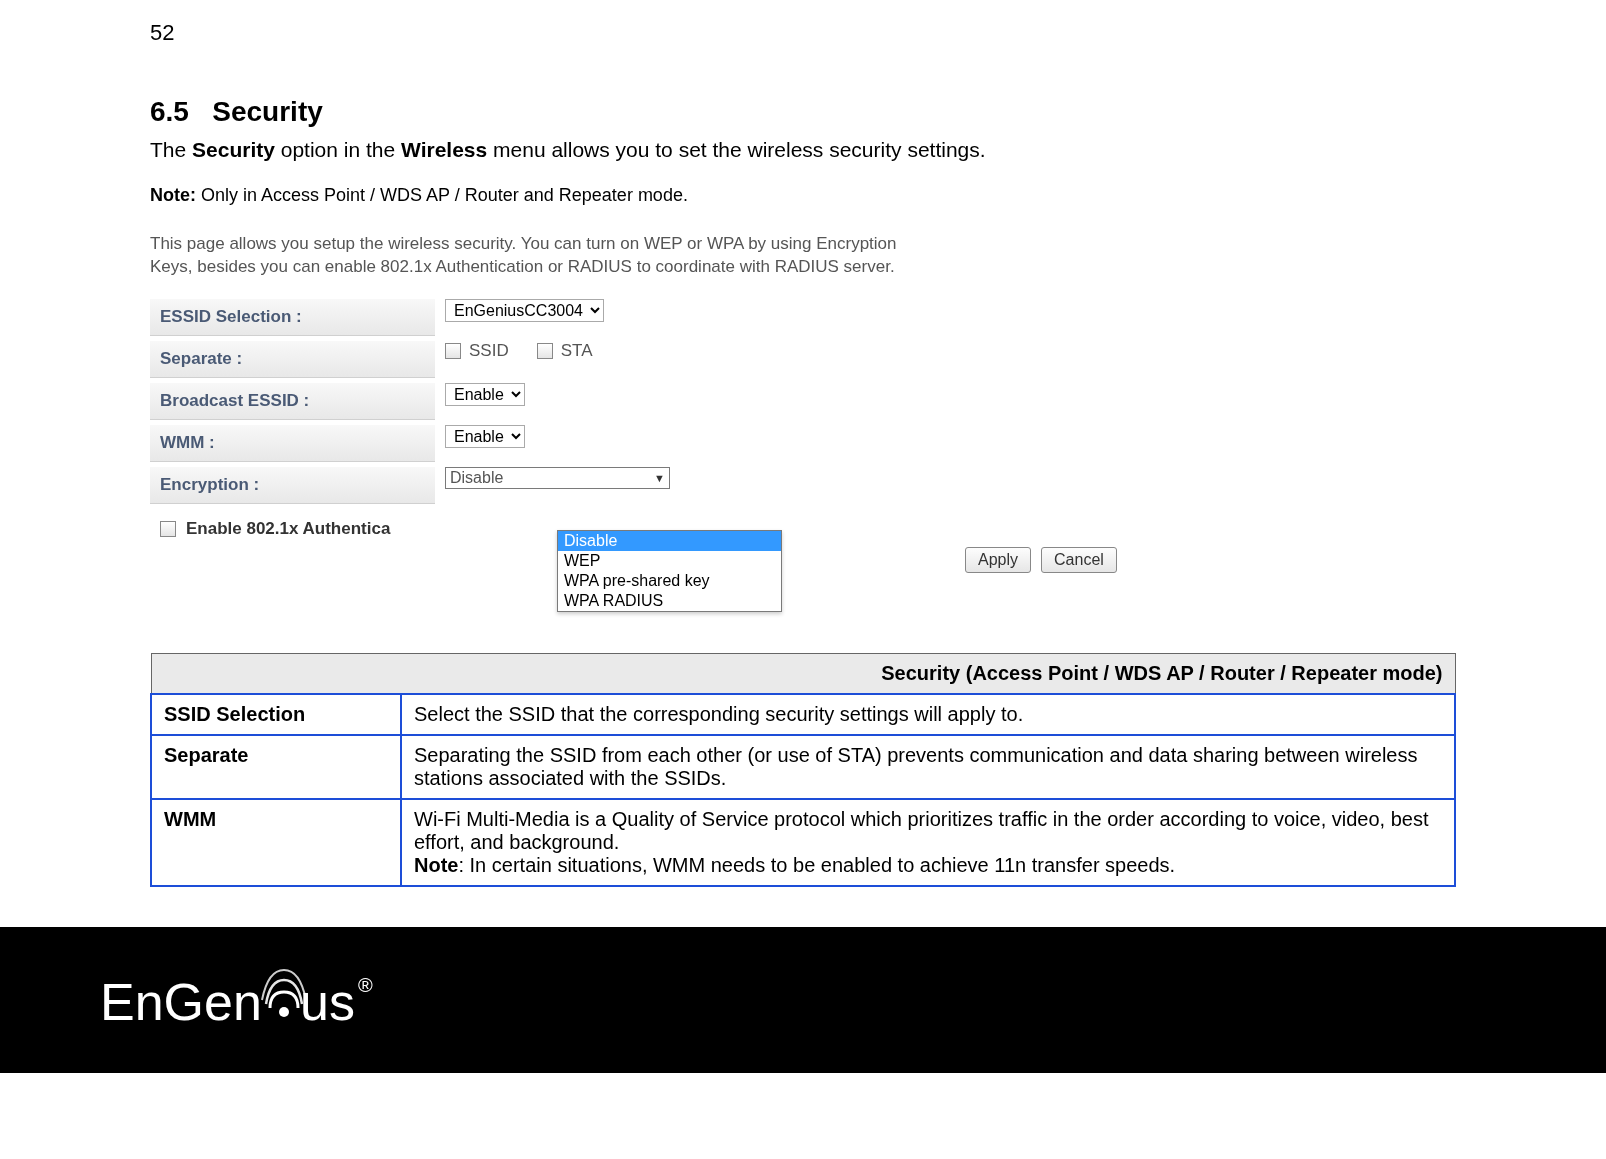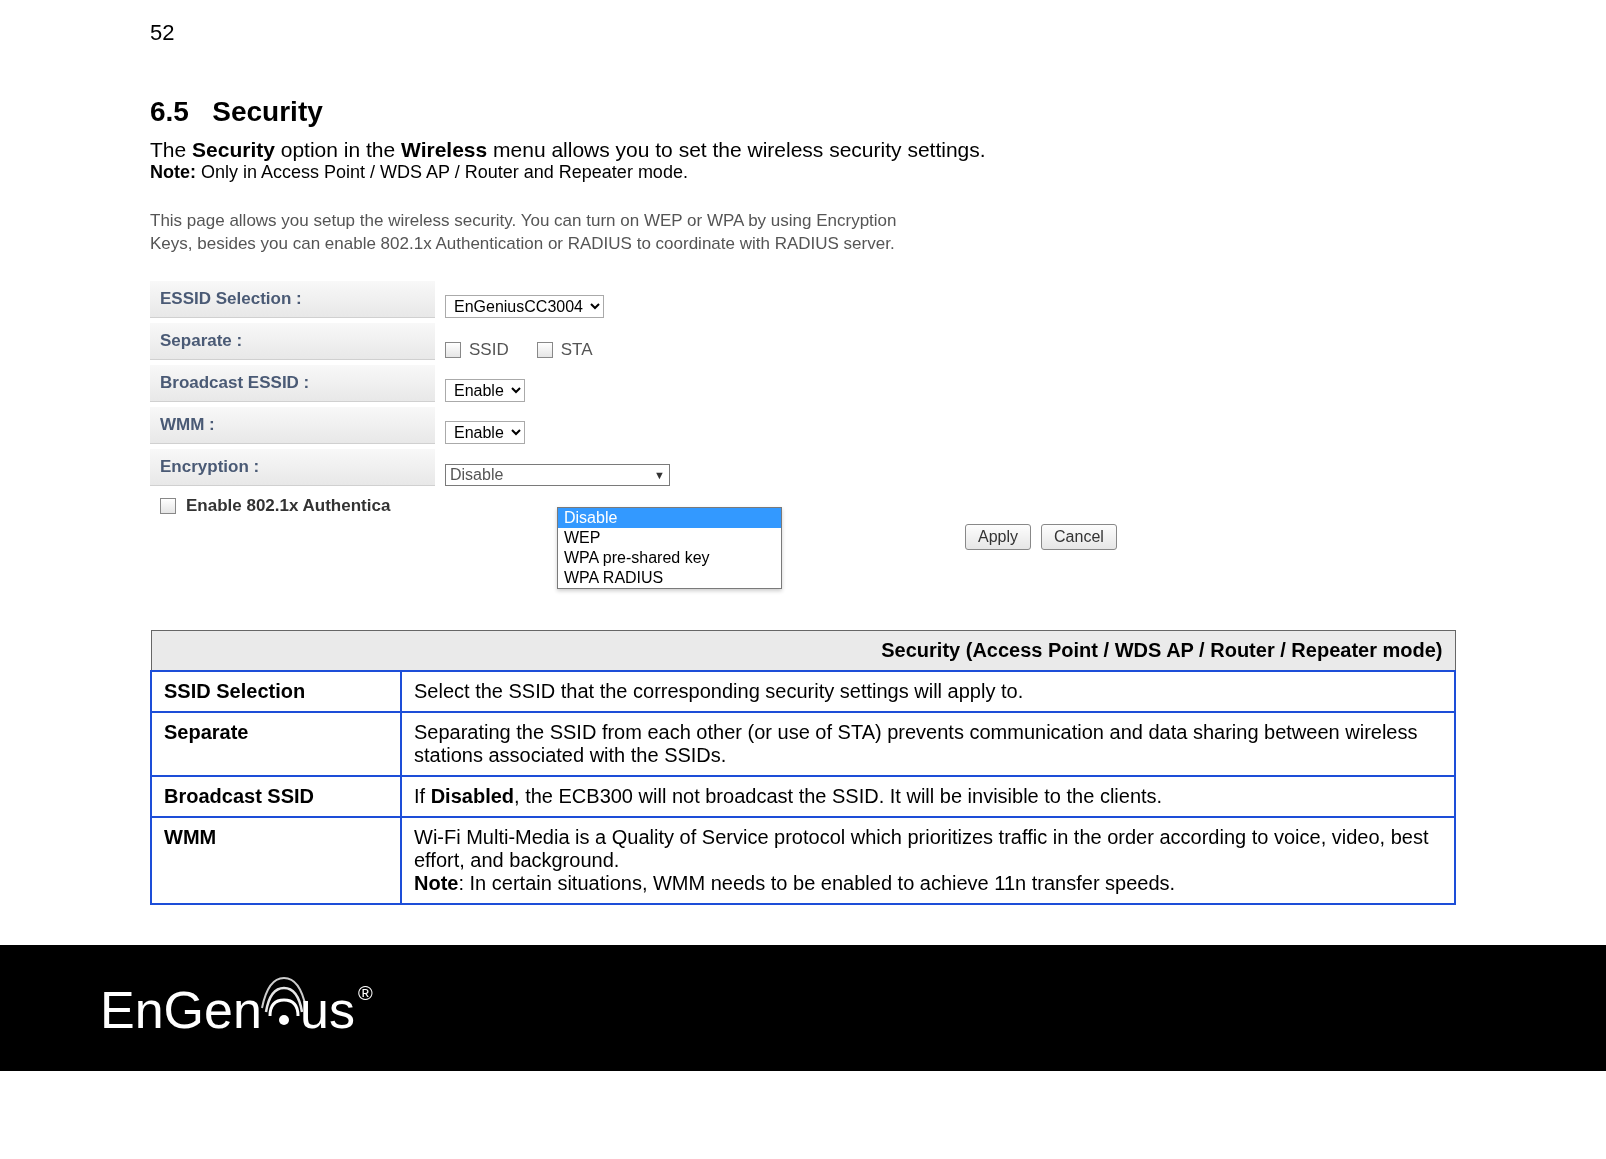--- a/index.html
+++ b/index.html
@@ -17,21 +17,21 @@
     font-size: 22px;
     margin-bottom: 50px;
   }
   .section-title {
     font-size: 28px;
     font-weight: bold;
     margin-bottom: 10px;
   }
   .intro {
     font-size: 21px;
-    margin-bottom: 0;
+    margin-bottom: 23px;
   }
   .intro b { font-weight: bold; }
   .note-line {
     font-size: 18px;
     margin-bottom: 27px;
   }
   .config-panel {
     color: #555;
     font-family: Arial, sans-serif;
     font-size: 17px;
@@ -40,21 +40,21 @@
     height: 380px;
   }
   .panel-desc {
     max-width: 780px;
     line-height: 1.35;
     margin-bottom: 20px;
     color: #555;
   }
   .panel-row {
     display: flex;
-    align-items: flex-end;
+    align-items: flex-start;
     height: 42px;
   }
   .panel-label {
     width: 285px;
     padding: 8px 10px;
     font-weight: bold;
     color: #4a5a75;
     background: linear-gradient(#f8f8f8, #e8e8e8);
     border-bottom: 1px solid #d0d0d0;
     font-size: 17px;
@@ -161,21 +161,21 @@
     vertical-align: top;
   }
   table.desc-table td.col-label {
     font-weight: bold;
     width: 250px;
   }
 
   .footer {
     margin-top: 40px;
     background: #000;
-    height: 126px;
+    height: 146px;
     display: flex;
     align-items: center;
     padding-left: 100px;
   }
   .footer svg { display: block; }
 </style>
 </head>
 <body>
 
 <div class="page">
@@ -269,26 +269,20 @@
     </tr>
     <tr>
       <td class="col-label">SSID Selection</td>
       <td>Select the SSID that the corresponding security settings will apply to.</td>
     </tr>
     <tr>
       <td class="col-label">Separate</td>
       <td>Separating the SSID from each other (or use of STA) prevents communication and data sharing between wireless stations associated with the SSIDs.</td>
     </tr>
     <tr>
-      <td class="col-label">Broadcast SSID</td>
-      <td>
-        <span>If </span><b>Disabled</b><span>, the ECB300 will not broadcast the SSID. It will be invisible to the clients.</span>
-      </td>
-    </tr>
-    <tr>
       <td class="col-label">WMM</td>
       <td>
         <span>Wi-Fi Multi-Media is a Quality of Service protocol which prioritizes traffic in the order according to voice, video, best effort, and background.</span><br>
         <b>Note</b><span>: In certain situations, WMM needs to be enabled to achieve 11n transfer speeds.</span>
       </td>
     </tr>
   </tbody>
     </table>
 </div>
 

